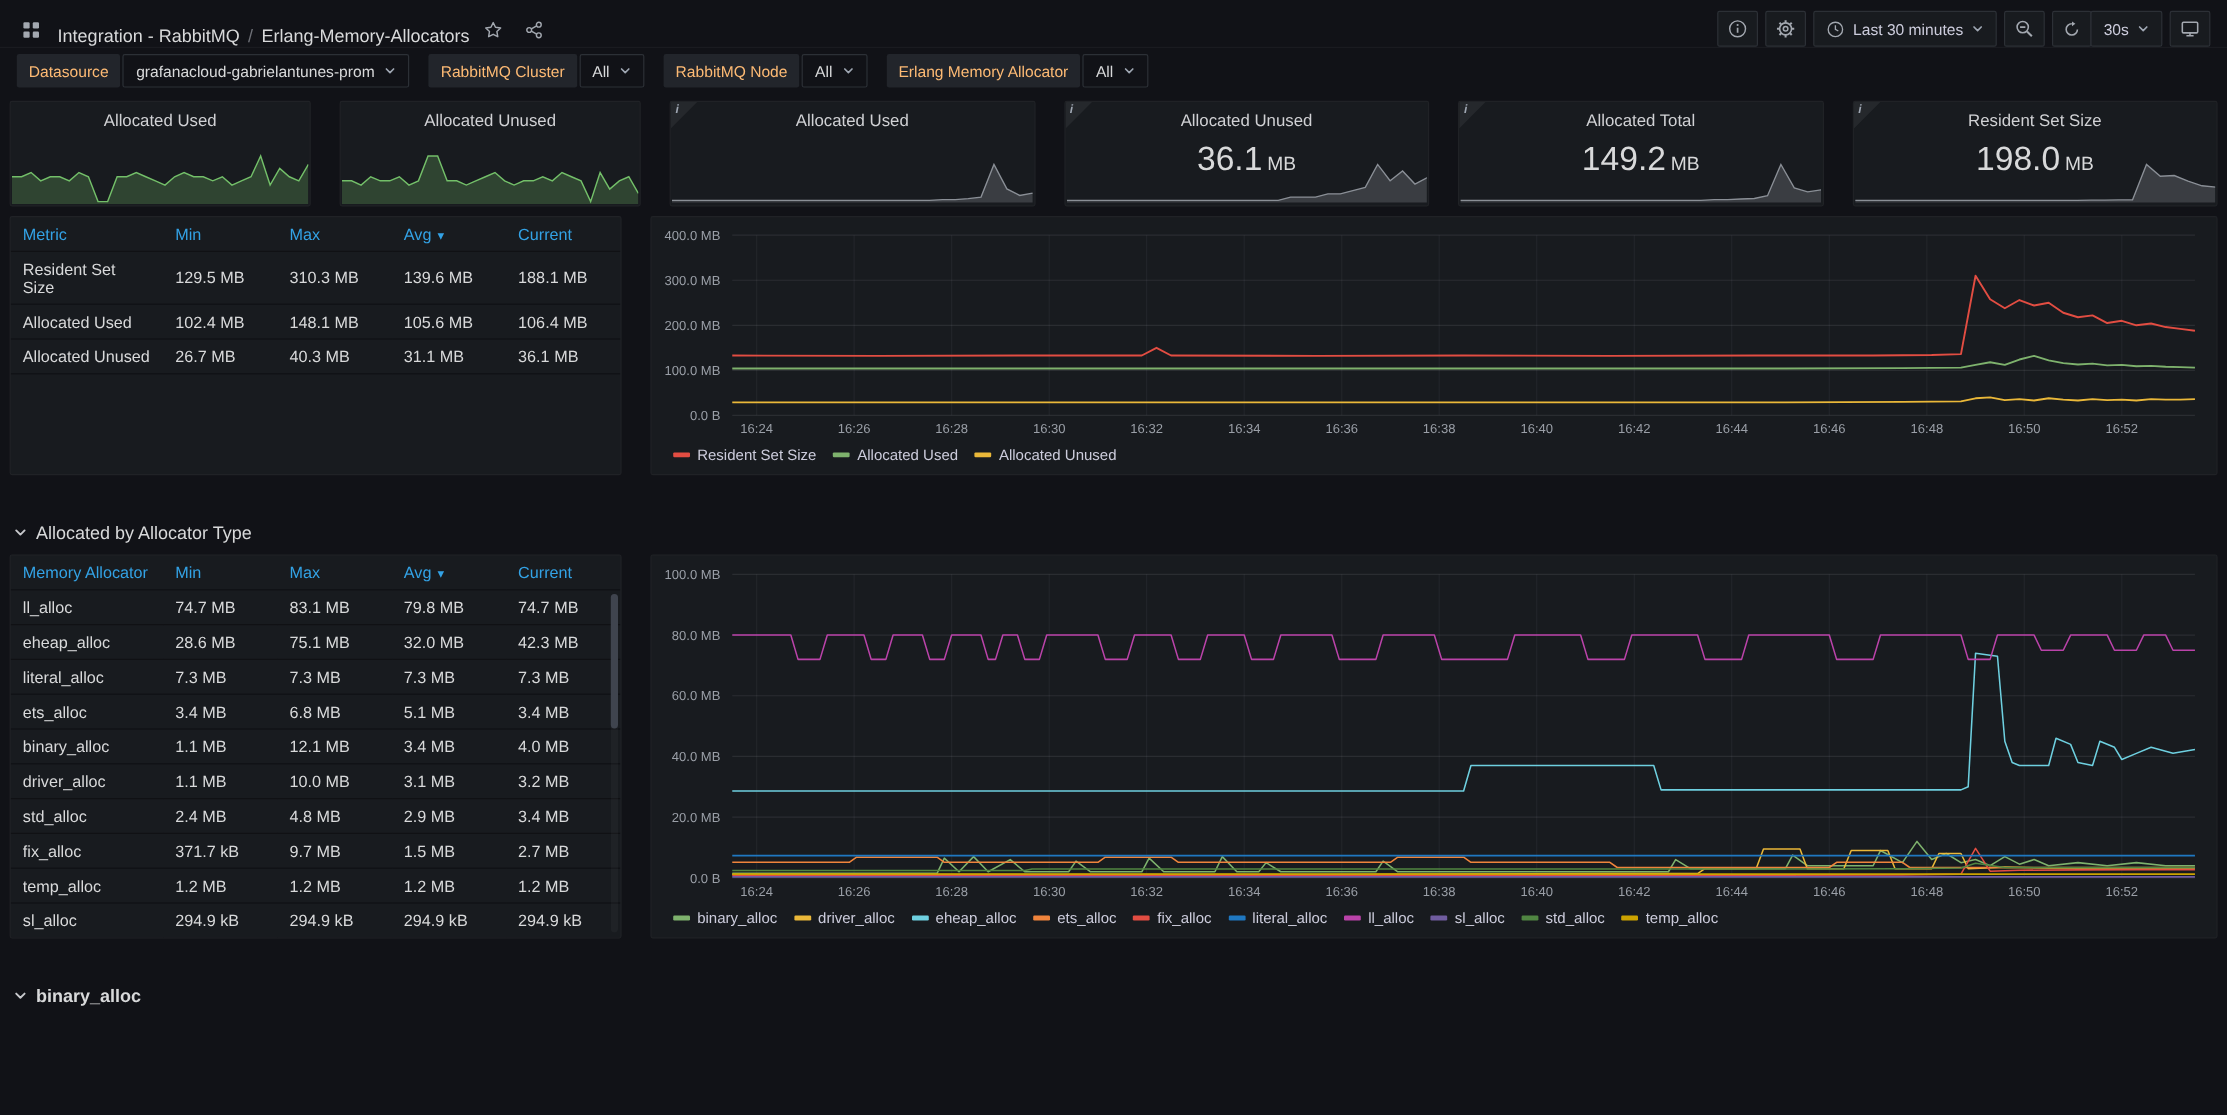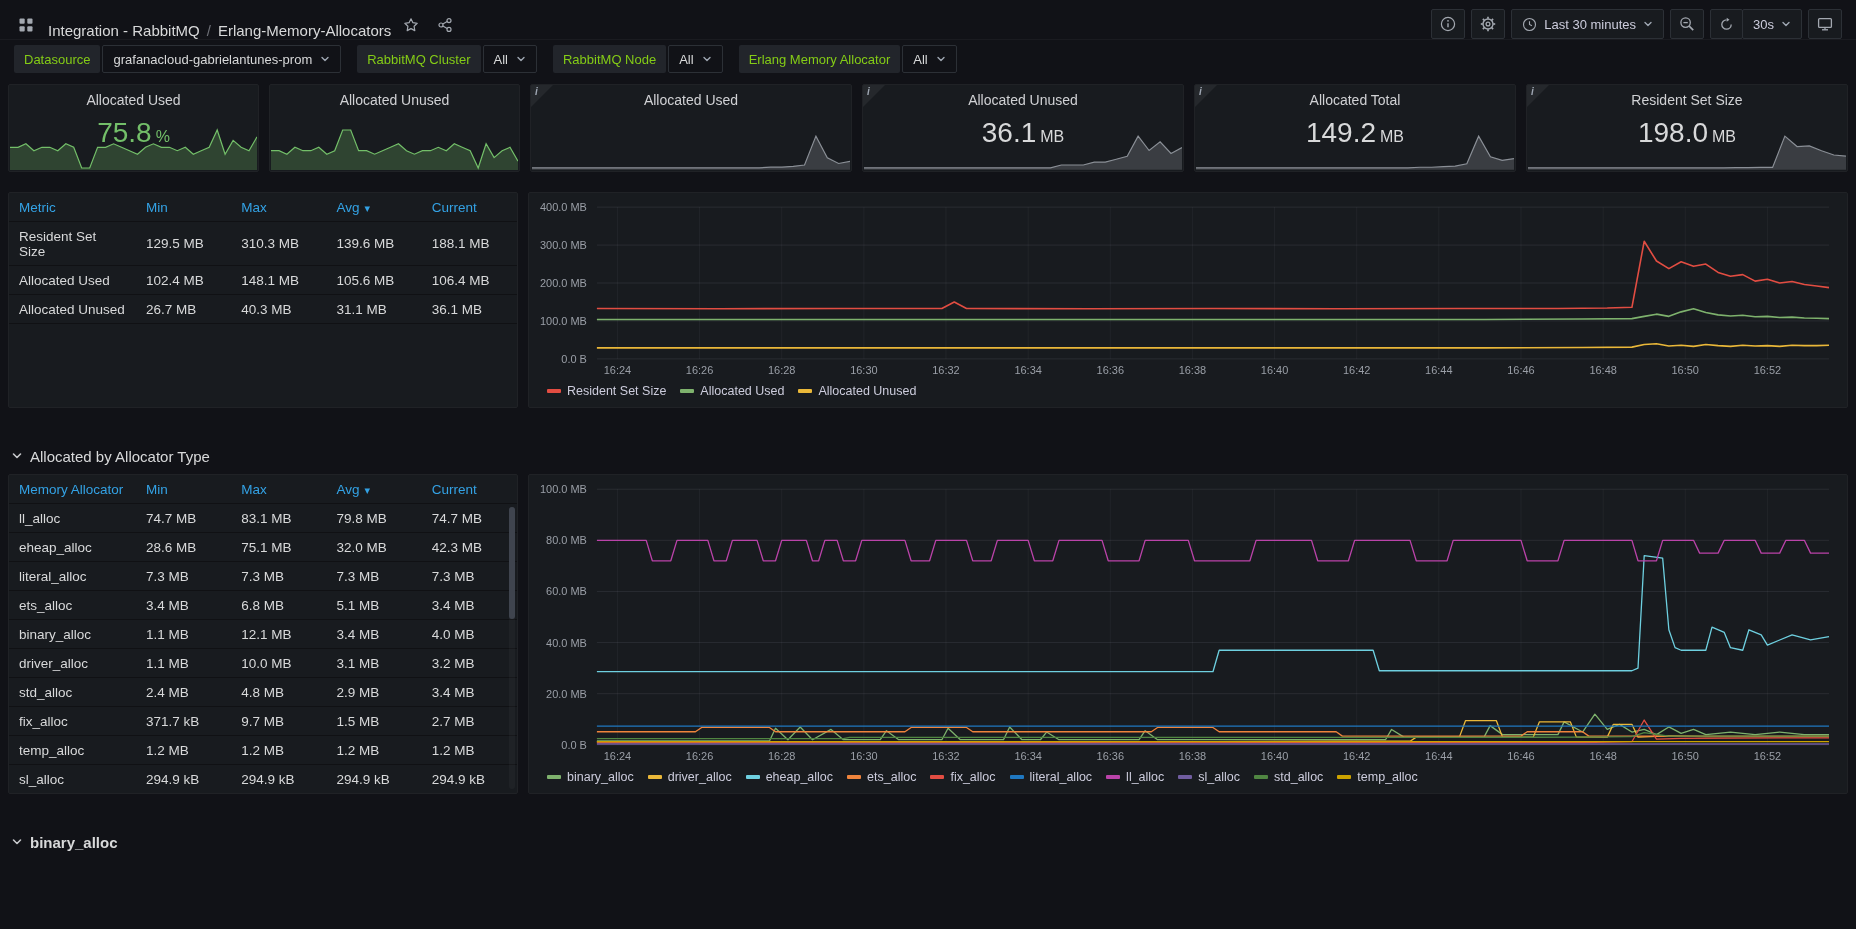--- a/index.html
+++ b/index.html
@@ -31,31 +31,31 @@
   }
   .tool-group { display:flex; }
   .tool-group .tool-btn + .tool-btn { margin-left:-1px; }
   .caret { width:10px; height:10px; color:#9fa7b3; }
 
   
   .submenu { display:flex; align-items:center; gap:16px; padding:5px 14px; height:38px; }
   .var-group { display:flex; align-items:center; gap:2px; }
   .var-label {
     height:28px; display:flex; align-items:center; padding:0 10px;
-    background:#22252b; border-radius:2px; color:#84cc16; font-size:13px;
+    background:#22252b; border-radius:2px; color:#fdba74; font-size:13px;
   }
   .var-value {
     height:28px; display:flex; align-items:center; gap:8px; padding:0 10px;
     background:#111217; border:1px solid #2c3036; border-radius:2px;
     color:#d8d9da; font-size:13px; cursor:pointer;
   }
 
   
   .dashboard { padding:6px 8px 0 8px; }
-  .row { display:flex; gap:10px; margin-bottom:20px; }
+  .row { display:flex; gap:24px; margin-bottom:8px; }
   .row-stats { height:88px; }
   .panel { background:#181b1f; border:1px solid #202226; border-radius:2px; position:relative; overflow:hidden; }
   .w-left { flex:0 0 510px; }
   .grow { flex:1; }
 
   
   .stat-panel { flex:1; }
   .stat-fixed { flex:0 0 251px; }
   .stat-title { margin-top:7px; text-align:center; font-size:14px; font-weight:500; color:#d0d1d4; position:relative; z-index:2; cursor:pointer; }
   .stat-value { margin-top:9px; text-align:center; font-weight:500; position:relative; z-index:2; }
@@ -224,21 +224,20 @@
         </svg>
       </div>
     </div>
   </div>
 
 <div class="dashboard">
 
   <div class="row row-stats">
       <div class="panel stat-panel stat-fixed">
         <div class="stat-title">Allocated Used</div>
-        <div class="stat-value" style="color: rgb(115, 191, 105);"><span class="stat-num">75.8</span><span class="stat-unit">%</span></div>
         <svg class="spark" viewBox="0 0 247 42">
           <path d="M0 42 L0.0 19.3 L8.0 19.3 L15.9 15.8 L23.9 22.7 L31.9 19.3 L39.8 19.3 L47.8 22.7 L55.8 15.8 L63.7 19.3 L71.7 40.0 L79.7 40.0 L87.6 19.3 L95.6 19.3 L103.6 15.8 L111.5 19.3 L119.5 22.7 L127.5 26.2 L135.5 19.3 L143.4 15.8 L151.4 19.3 L159.4 19.3 L167.3 22.7 L175.3 19.3 L183.3 26.2 L191.2 22.7 L199.2 19.3 L207.2 2.0 L215.1 26.2 L223.1 12.4 L231.1 19.3 L239.0 22.7 L247.0 8.9 L247 42 Z" fill="#73BF69" fill-opacity="0.25"></path>
           <polyline points="0.0,19.3 8.0,19.3 15.9,15.8 23.9,22.7 31.9,19.3 39.8,19.3 47.8,22.7 55.8,15.8 63.7,19.3 71.7,40.0 79.7,40.0 87.6,19.3 95.6,19.3 103.6,15.8 111.5,19.3 119.5,22.7 127.5,26.2 135.5,19.3 143.4,15.8 151.4,19.3 159.4,19.3 167.3,22.7 175.3,19.3 183.3,26.2 191.2,22.7 199.2,19.3 207.2,2.0 215.1,26.2 223.1,12.4 231.1,19.3 239.0,22.7 247.0,8.9" fill="none" stroke="#73BF69" stroke-width="1.2"></polyline>
         </svg>
       </div>
       <div class="panel stat-panel stat-fixed">
         <div class="stat-title">Allocated Unused</div>
         <svg class="spark" viewBox="0 0 247 42">
           <path d="M0 42 L0.0 22.7 L8.0 22.7 L15.9 26.2 L23.9 19.3 L31.9 22.7 L39.8 22.7 L47.8 19.3 L55.8 26.2 L63.7 22.7 L71.7 2.0 L79.7 2.0 L87.6 22.7 L95.6 22.7 L103.6 26.2 L111.5 22.7 L119.5 19.3 L127.5 15.8 L135.5 22.7 L143.4 26.2 L151.4 22.7 L159.4 22.7 L167.3 19.3 L175.3 22.7 L183.3 15.8 L191.2 19.3 L199.2 22.7 L207.2 40.0 L215.1 15.8 L223.1 29.6 L231.1 22.7 L239.0 19.3 L247.0 33.1 L247 42 Z" fill="#73BF69" fill-opacity="0.25"></path>
           <polyline points="0.0,22.7 8.0,22.7 15.9,26.2 23.9,19.3 31.9,22.7 39.8,22.7 47.8,19.3 55.8,26.2 63.7,22.7 71.7,2.0 79.7,2.0 87.6,22.7 95.6,22.7 103.6,26.2 111.5,22.7 119.5,19.3 127.5,15.8 135.5,22.7 143.4,26.2 151.4,22.7 159.4,22.7 167.3,19.3 175.3,22.7 183.3,15.8 191.2,19.3 199.2,22.7 207.2,40.0 215.1,15.8 223.1,29.6 231.1,22.7 239.0,19.3 247.0,33.1" fill="none" stroke="#73BF69" stroke-width="1.2"></polyline>

